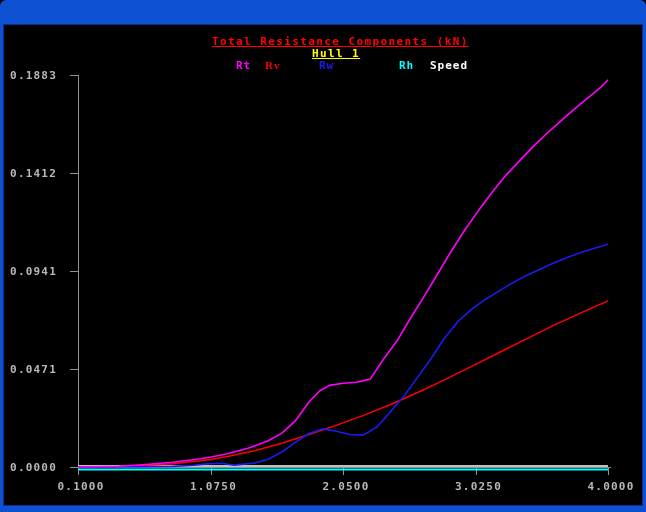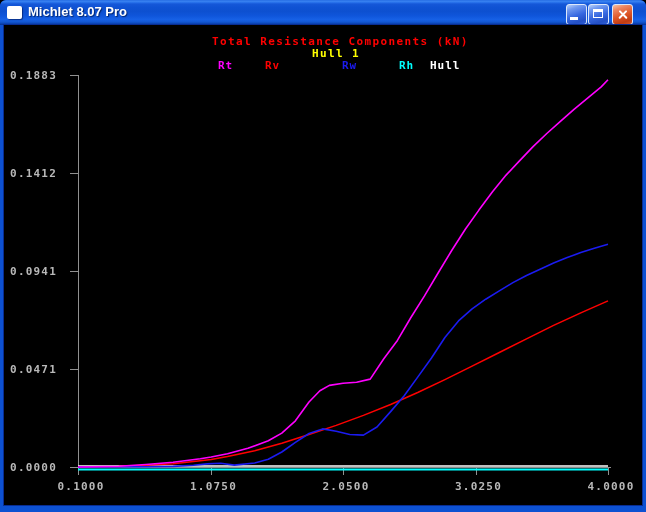--- a/index.html
+++ b/index.html
@@ -23,46 +23,33 @@
     border:1px solid #fff;border-top:3px solid #fff;}
   .glyph-close{position:absolute;left:50%;top:50%;width:13px;height:13px;transform:translate(-50%,-50%);}
   .glyph-close::before,.glyph-close::after{content:"";position:absolute;left:1px;top:5.5px;width:11px;height:2.4px;
     background:#fff;border-radius:1px;}
   .glyph-close::before{transform:rotate(45deg);}
   .glyph-close::after{transform:rotate(-45deg);}
   
   #content{position:absolute;left:4px;top:25px;width:638px;height:480px;background:#000;
     box-shadow:0 0 0 1px #082d93;}
   #plot-svg{position:absolute;left:0;top:0;}
-  .ctext{position:absolute;font:bold 11px "DejaVu Sans Mono",monospace;letter-spacing:1.4px;white-space:pre;}
+  .ctext{position:absolute;font:bold 11px "DejaVu Sans Mono",monospace;letter-spacing:1.4px;white-space:pre;text-decoration:underline;}
   #chart-title{left:212px;top:35px;}
   #hull-label{left:312px;top:47px;}
   #legend{position:absolute;left:0;top:0;width:646px;height:0;}
   .legend-item{position:absolute;top:59px;font:bold 11px "DejaVu Sans Mono",monospace;letter-spacing:1px;}
   #speed-label{left:287px;top:490px;}
   .axis{stroke:#909090;stroke-width:1;shape-rendering:crispEdges;}
   .tick-label{font:bold 11px "DejaVu Sans Mono",monospace;fill:#b8b8b8;letter-spacing:1.2px;}
 </style>
 </head>
 <body>
 
 <div id="window">
-  <div id="titlebar">
-    <div id="app-icon"></div>
-    <div id="window-title">Michlet 8.07 Pro</div>
-    <div class="winbtn" id="btn-min">
-      <span class="glyph-min"></span>
-    </div>
-    <div class="winbtn" id="btn-max">
-      <span class="glyph-max"></span>
-    </div>
-    <div class="winbtn" id="btn-close">
-      <span class="glyph-close"></span>
-    </div>
-  </div>
 
   <div id="content"></div>
 
   <svg id="plot-svg" width="646" height="512" viewBox="0 0 646 512">
       <line x1="78.5" y1="75" x2="78.5" y2="468" class="axis"></line>
       <line x1="78" y1="467.5" x2="611" y2="467.5" class="axis"></line>
       <line x1="70" y1="75.5" x2="78" y2="75.5" class="axis"></line>
       <text x="57" y="79" text-anchor="end" class="tick-label">0.1883</text>
       <line x1="70" y1="173.55204460966547" x2="78" y2="173.55204460966547" class="axis"></line>
       <text x="57" y="177.05204460966547" text-anchor="end" class="tick-label">0.1412</text>
@@ -85,19 +72,19 @@
       <path d="M78.0 466.0 L608.0 466.0" fill="none" stroke="#ffffff" stroke-width="1.5" stroke-linejoin="round"></path>
       <path d="M78.0 469.5 L608.0 469.5" fill="none" stroke="#00ffff" stroke-width="2" stroke-linejoin="round"></path>
       <path d="M78.0 467.0 L118.8 466.4 L145.9 465.3 L173.1 463.7 L200.3 460.8 L211.2 459.5 L227.5 456.6 L254.7 450.8 L281.8 443.3 L309.0 434.5 L336.2 425.4 L363.4 415.4 L390.6 404.5 L417.7 392.5 L444.9 379.6 L472.1 366.2 L499.3 352.5 L526.5 338.8 L553.6 325.4 L580.8 312.9 L608.0 300.9" fill="none" stroke="#ff0000" stroke-width="1.5" stroke-linejoin="round"></path>
       <path d="M78.0 467.0 L145.9 466.8 L173.1 466.4 L193.5 465.3 L207.1 463.9 L220.7 463.3 L234.3 465.1 L254.7 463.0 L268.3 459.3 L281.8 452.0 L295.4 442.4 L309.0 433.5 L322.6 428.9 L336.2 431.2 L349.8 434.5 L363.4 435.1 L377.0 427.0 L390.6 411.6 L404.2 395.8 L417.7 377.1 L431.3 358.3 L444.9 337.5 L458.5 320.9 L472.1 308.8 L485.7 299.2 L499.3 290.9 L512.9 282.6 L526.5 275.5 L540.1 269.2 L553.6 263.0 L567.2 257.6 L580.8 252.6 L594.4 248.2 L608.0 244.2" fill="none" stroke="#1b1bf0" stroke-width="1.6" stroke-linejoin="round"></path>
       <path d="M78.0 467.0 L118.8 466.2 L145.9 464.5 L173.1 462.2 L200.3 458.7 L211.2 457.0 L227.5 453.7 L247.9 448.3 L268.3 440.8 L281.8 433.1 L295.4 420.8 L309.0 402.0 L319.9 390.8 L329.4 385.4 L343.0 383.3 L356.6 382.3 L370.2 379.1 L383.8 358.7 L397.4 340.4 L410.9 317.5 L424.5 295.9 L438.1 273.0 L451.7 250.5 L465.3 229.3 L478.9 210.1 L492.5 191.8 L506.1 175.1 L519.7 160.6 L533.3 146.4 L546.8 133.5 L560.4 121.4 L574.0 109.3 L587.6 98.1 L601.2 86.9 L608.0 79.8" fill="none" stroke="#ff00ff" stroke-width="1.6" stroke-linejoin="round"></path>
     </svg>
 
   <div class="ctext" id="chart-title" style="color: rgb(255, 0, 0);">Total Resistance Components (kN)</div>
   <div class="ctext" id="hull-label" style="color: rgb(255, 255, 0);">Hull 1</div>
   <div id="legend">
-      <span class="legend-item" style="left: 212px; color: rgb(255, 0, 255); padding-left: 6px;">Rt</span>
-      <span class="legend-item" style="left: 265px; color: rgb(255, 0, 0);">Rv</span>
-      <span class="legend-item" style="left: 319px; color: rgb(27, 27, 240); margin-left: 23px;">Rw</span>
+      <span class="legend-item" style="left: 230px; color: rgb(255, 0, 255); padding-left: 6px;">Rt</span>
+      <span class="legend-item" style="left: 265px; color: rgb(255, 0, 0); font-family: Liberation Serif, serif;">Rv</span>
+      <span class="legend-item" style="left: 319px; color: rgb(27, 27, 240);">Rw</span>
       <span class="legend-item" style="left: 375px; color: rgb(0, 255, 255); margin-left: 24px;">Rh</span>
-      <span class="legend-item" style="left: 430px; color: rgb(255, 255, 255);">Hull</span>
+      <span class="legend-item" style="left: 430px; color: rgb(255, 255, 255);">Speed</span>
     </div>
 </div>
 
 </body></html>

